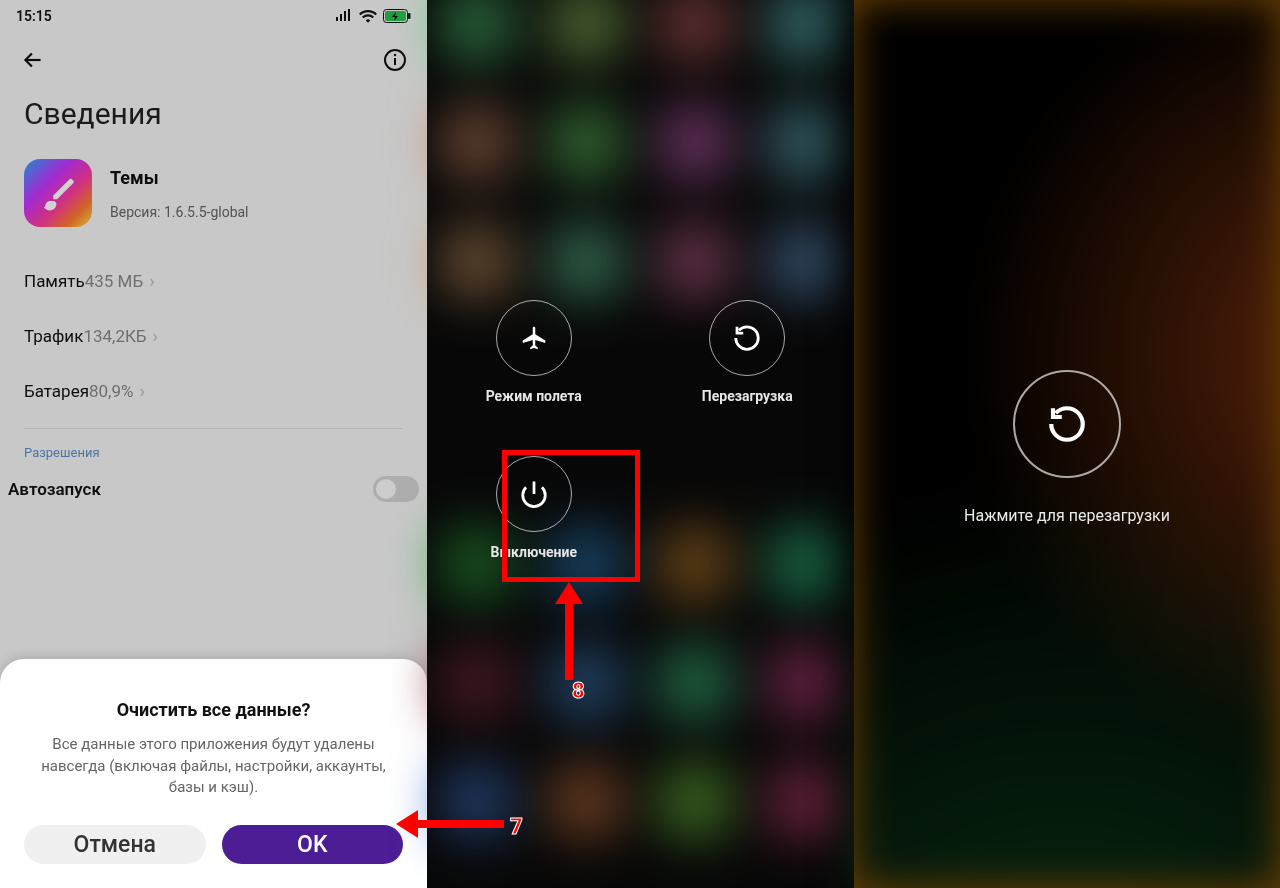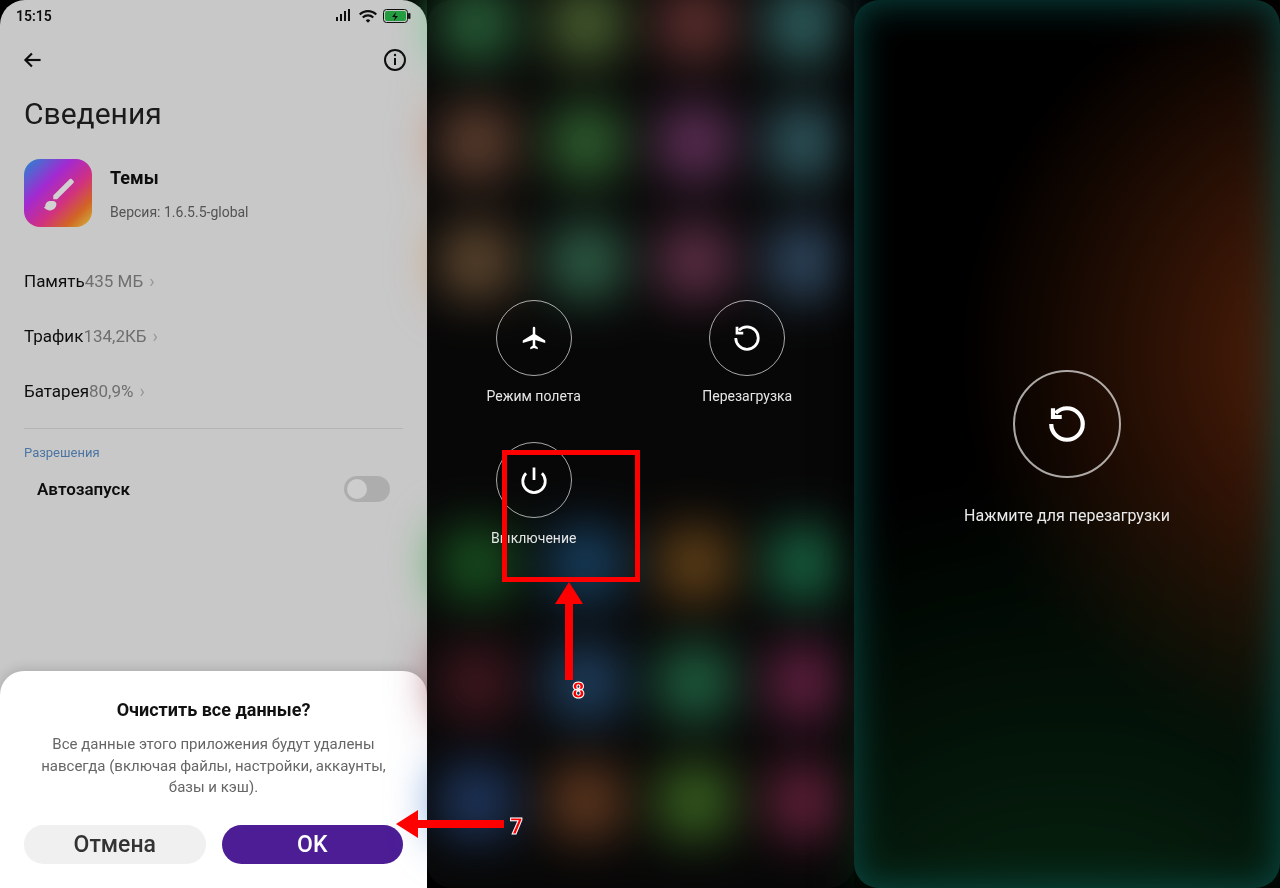--- a/index.html
+++ b/index.html
@@ -1,57 +1,57 @@
 <!DOCTYPE html>
 <html><head>
 <meta charset="utf-8">
 <style>
 * { margin: 0; padding: 0; box-sizing: border-box; font-family: -apple-system, BlinkMacSystemFont, "Segoe UI", Roboto, Helvetica, Arial, sans-serif; }
 body { width: 1280px; height: 888px; background: #000; display: flex; overflow: hidden; }
-.pane { height: 888px; position: relative; border-radius: 25px; }
+.pane { height: 888px; position: relative; }
 .pane1 { width: 427px; background: #f5f5f5; }
 .pane2 { width: 427px; position: relative; background: #111; }
-.pane3 { width: 426px; position: relative; background: #0f766e; }
+.pane3 { width: 426px; position: relative; background: #a16207; }
 
 
 .dim { position: absolute; inset: 0; background: rgba(0,0,0,.18); pointer-events: none; }
 .statusbar { height: 32px; display: flex; align-items: center; justify-content: space-between; padding: 0 16px; font-size: 14px; font-weight: 600; color: #111; }
 .status-right { display: flex; gap: 6px; align-items: center; }
 .status-right svg { display: block; }
 .topbar { height: 56px; display: flex; align-items: center; justify-content: space-between; padding: 0 20px; }
 .topbar svg { display: block; }
 .title { font-size: 30px; font-weight: 400; color: #222; padding: 8px 24px 28px; }
 .app-row { display: flex; align-items: center; gap: 18px; padding: 0 24px 26px; }
 .app-icon { width: 68px; height: 68px; border-radius: 16px; background: linear-gradient(135deg,#2aa8ff 0%,#c733ff 35%,#ff3c9d 60%,#ff7a2e 80%,#ffe34a 100%); display: flex; align-items: center; justify-content: center; color: #fff; }
 .app-name { font-size: 18px; font-weight: 700; color: #111; }
 .app-ver { font-size: 14px; color: #666; margin-top: 16px; }
 .kv { display: flex; align-items: center; padding: 17px 24px; font-size: 17px; color: #111; }
 .kv .val { color: #888; display: flex; align-items: center; gap: 6px; }
 .chev { color: #bbb; font-size: 18px; }
 .hr { height: 1px; background: #ddd; margin: 10px 24px 16px; }
 .section-label { font-size: 13px; color: #5c8fc7; padding: 0 24px 6px; }
-.autostart { display: flex; justify-content: space-between; align-items: center; padding: 10px 37px 0; font-size: 17px; font-weight: 600; color: #111; }
+.autostart { display: flex; justify-content: space-between; align-items: center; padding: 10px 8px 0; font-size: 17px; font-weight: 600; color: #111; }
 .toggle { width: 46px; height: 26px; border-radius: 13px; background: #d4d4d4; position: relative; }
 .toggle::after { content:""; position: absolute; left: 3px; top: 3px; width: 20px; height: 20px; border-radius: 50%; background: #fafafa; }
 
 
-.sheet { position: absolute; left: 0; right: 0; bottom: 0; background: #fff; border-radius: 24px 24px 0 0; padding: 28px 24px 24px; box-shadow: 0 -2px 12px rgba(0,0,0,.15); }
+.sheet { position: absolute; left: 0; right: 0; bottom: 0; background: #fff; border-radius: 24px 24px 0 0; padding: 40px 24px 24px; box-shadow: 0 -2px 12px rgba(0,0,0,.15); }
 .sheet h3 { text-align: center; font-size: 18px; font-weight: 700; color: #111; }
 .sheet p  { text-align: center; font-size: 15px; color: #666; line-height: 1.45; margin: 14px 6px 26px; }
 .sheet-btns { display: flex; gap: 16px; }
 .btn { flex: 1; height: 39px; border-radius: 30px; border: none; font-size: 23px; font-weight: 500; cursor: pointer; }
 .btn-cancel { background: #f0f0f0; color: #333; }
 .btn-ok     { background: #4c1d95; color: #fff; }
 
 
 .blurbg { position: absolute; inset: 0; filter: blur(22px); transform: scale(1.08); }
 .blurbg .row { display: flex; justify-content: space-around; padding: 20px 12px; }
 .blob { width: 70px; height: 70px; border-radius: 18px; }
 .pane2 .shade { position: absolute; inset: 0; background: rgba(0,0,0,.55); }
-.grid { position: absolute; left: 0; right: 0; top: 300px; display: grid; grid-template-columns: 1fr 1fr; justify-items: center; row-gap: 38px; }
+.grid { position: absolute; left: 0; right: 0; top: 300px; display: grid; grid-template-columns: 1fr 1fr; justify-items: center; row-gap: 52px; font-weight: bold; }
 .pm-item { display: flex; flex-direction: column; align-items: center; gap: 12px; color: #e6e6e6; font-size: 14px; }
 .ring { width: 76px; height: 76px; border-radius: 50%; border: 1.5px solid rgba(255,255,255,.65); display: flex; align-items: center; justify-content: center; color: #fff; }
 .hl { position: absolute; border: 5px solid #f00; box-sizing: border-box; }
 .hl8 { left: 502px; top: 450px; width: 138px; height: 132px; }
 .arrow-up { position: absolute; left: 555px; top: 582px; display:flex; flex-direction:column; align-items:center; }
 .arrow-up .shaft { width: 8px; height: 76px; background:#f00; }
 .arrow-up .head { width:0; height:0; border-left:14px solid transparent; border-right:14px solid transparent; border-bottom:22px solid #f00; }
 .step8 { position:absolute; left:572px; top:678px; color:#f00; font-weight:900; font-size:22px; -webkit-text-stroke:1px #fff; }
 
 

